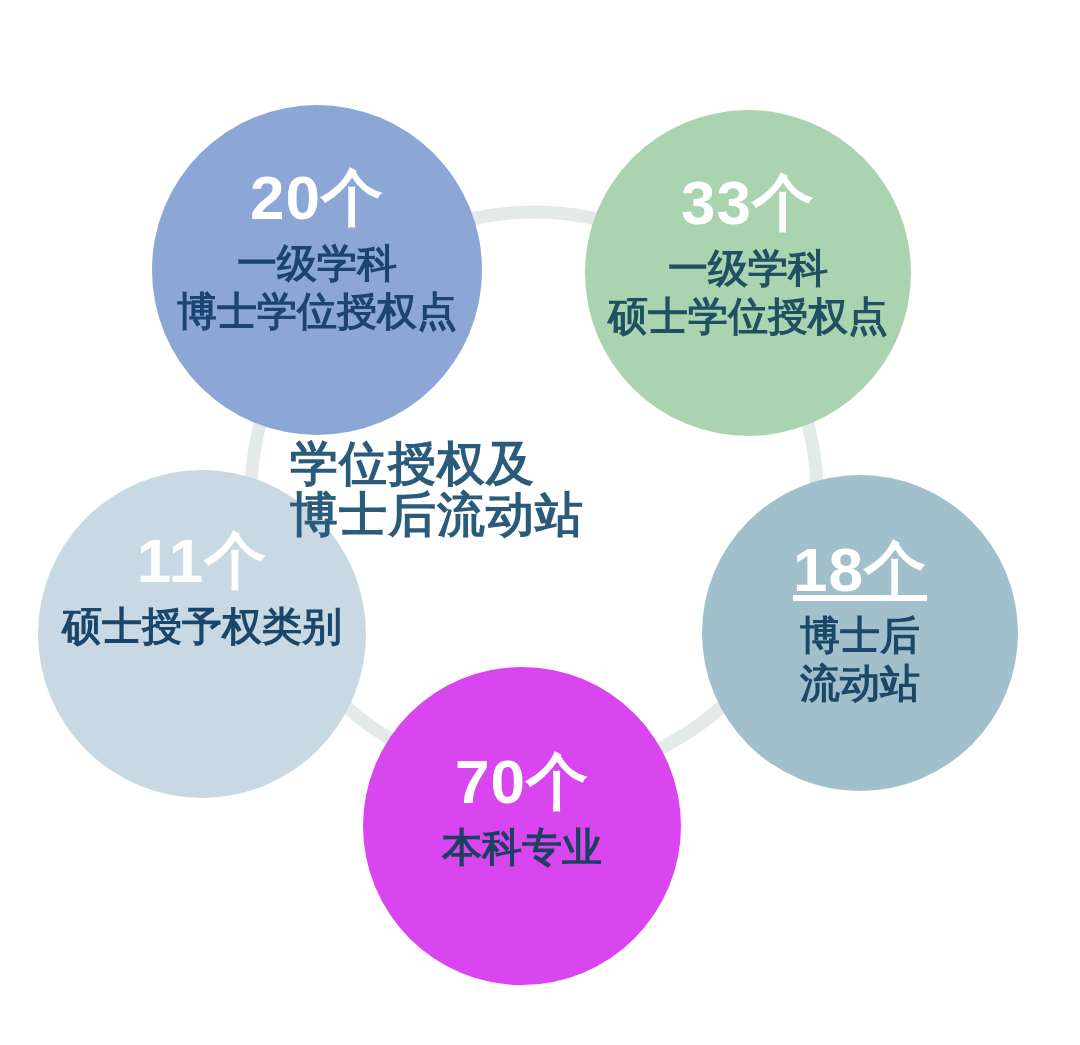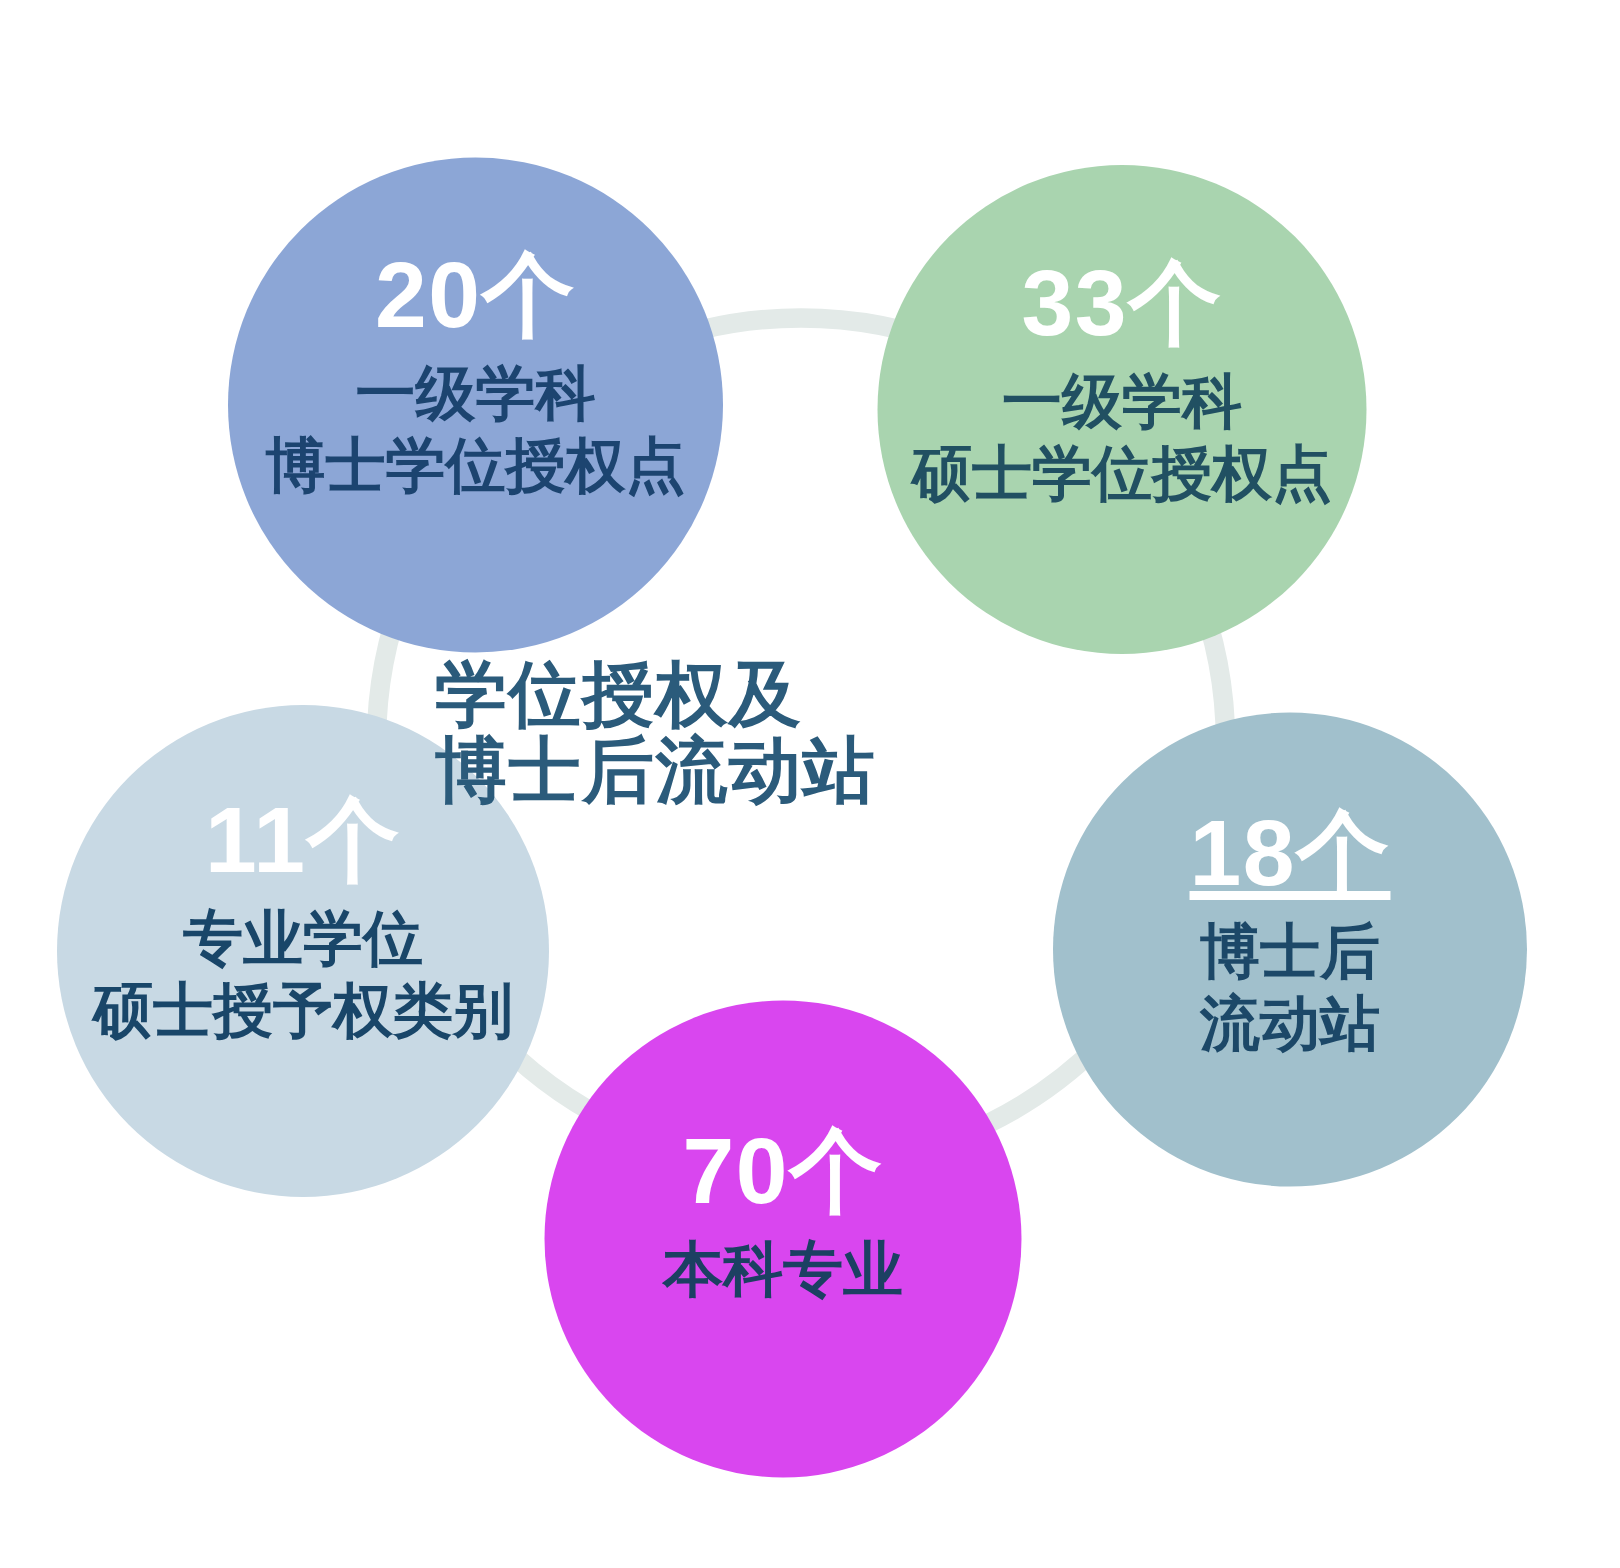--- a/index.html
+++ b/index.html
@@ -84,21 +84,20 @@
   <div class="bubble b-undergrad" style="background-color: #d946ef;">
     <div class="num" style="color: rgb(255, 255, 255);">70个</div>
     <div class="labels" style="color: rgb(28, 64, 98);">
       <div>本科专业</div>
     </div>
   </div>
 
   <div class="bubble b-professional" style="background-color: rgb(200, 217, 228);">
     <div class="num" style="color: rgb(255, 255, 255);">11个</div>
     <div class="labels" style="color: rgb(25, 70, 105);">
-      <div>专业学位</div>
       <div>硕士授予权类别</div>
     </div>
   </div>
 
   <div class="title" style="color: rgb(43, 91, 123);">
     <div>学位授权及</div>
     <div>博士后流动站</div>
   </div>
 
 </div>

